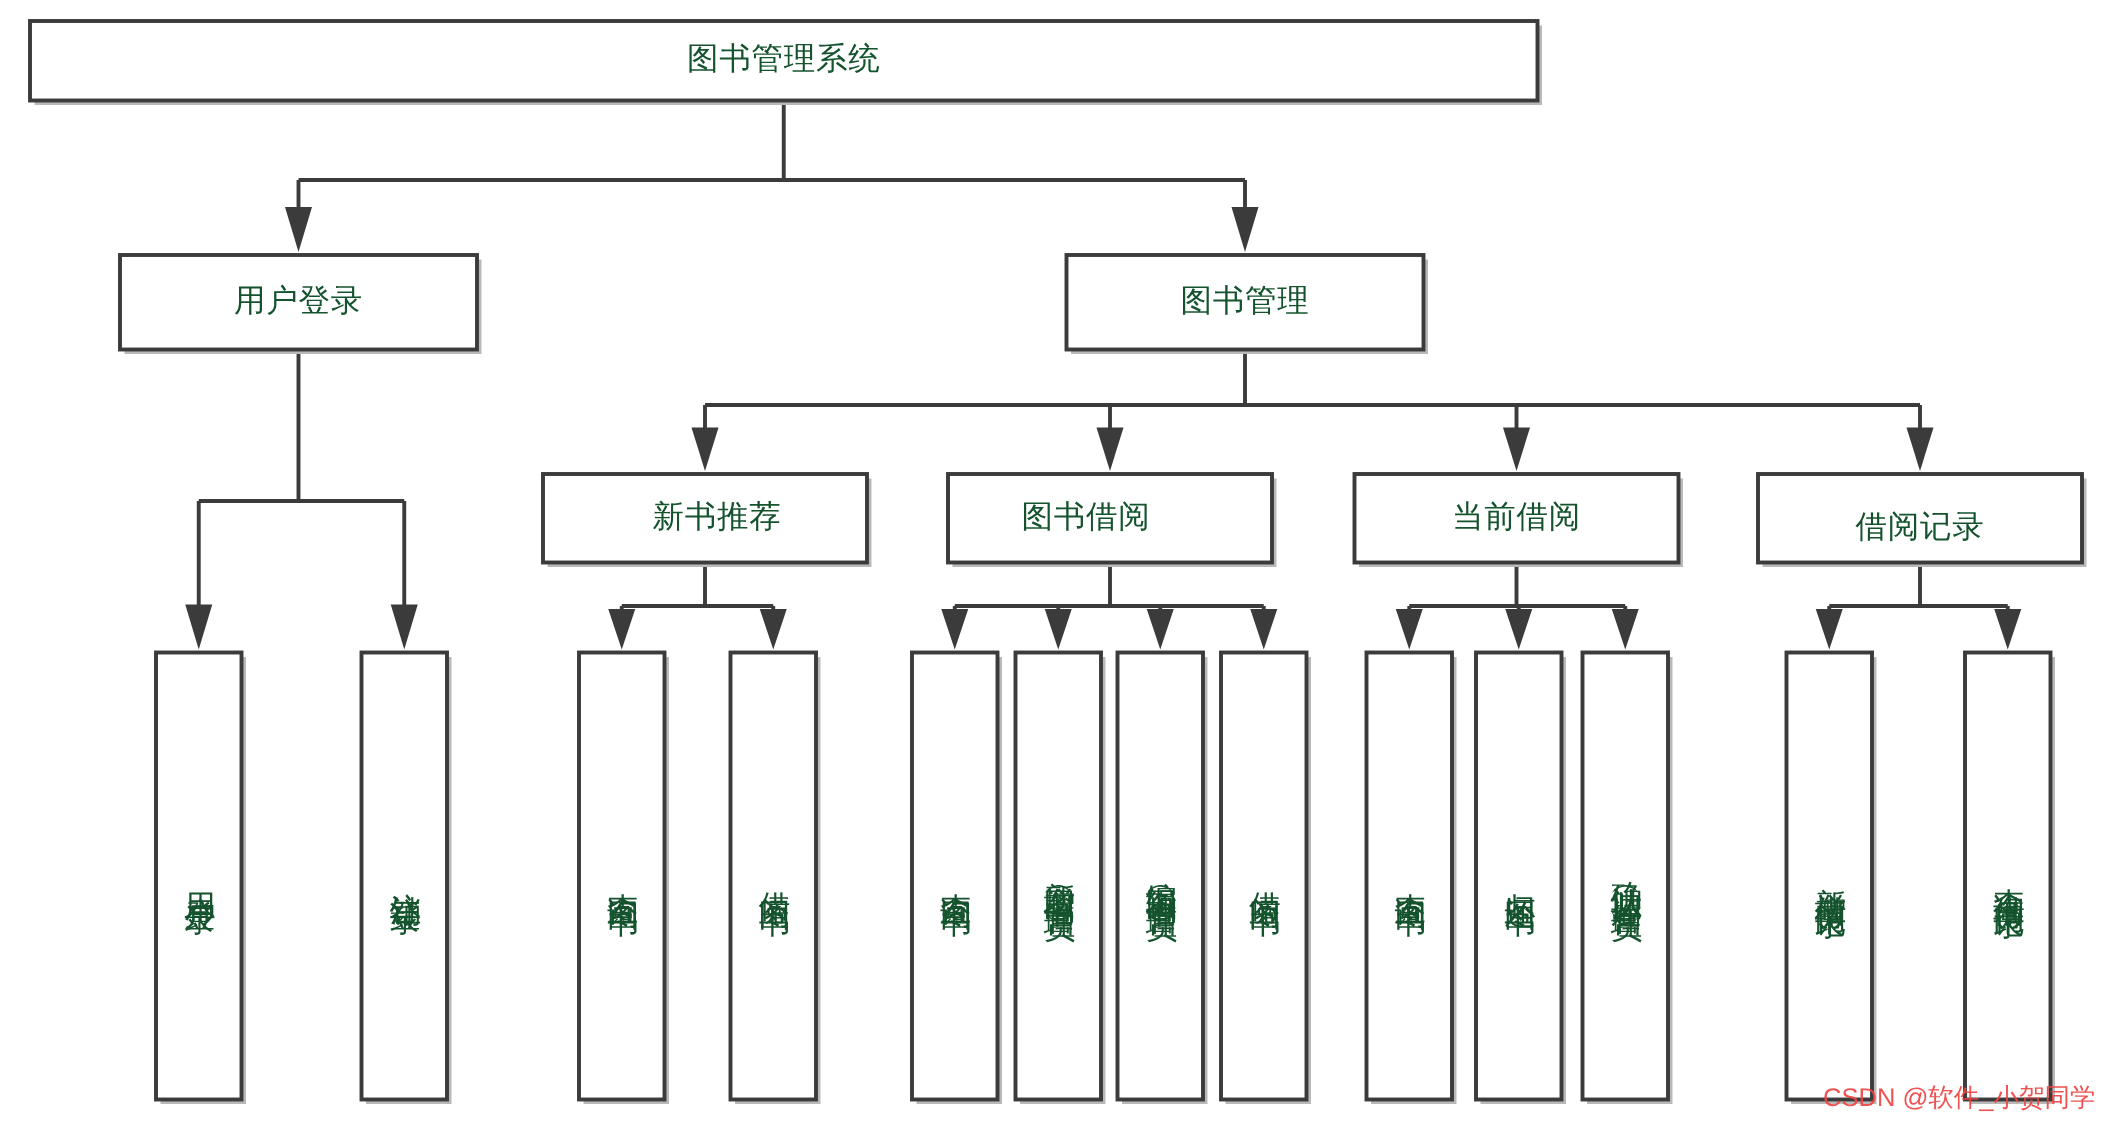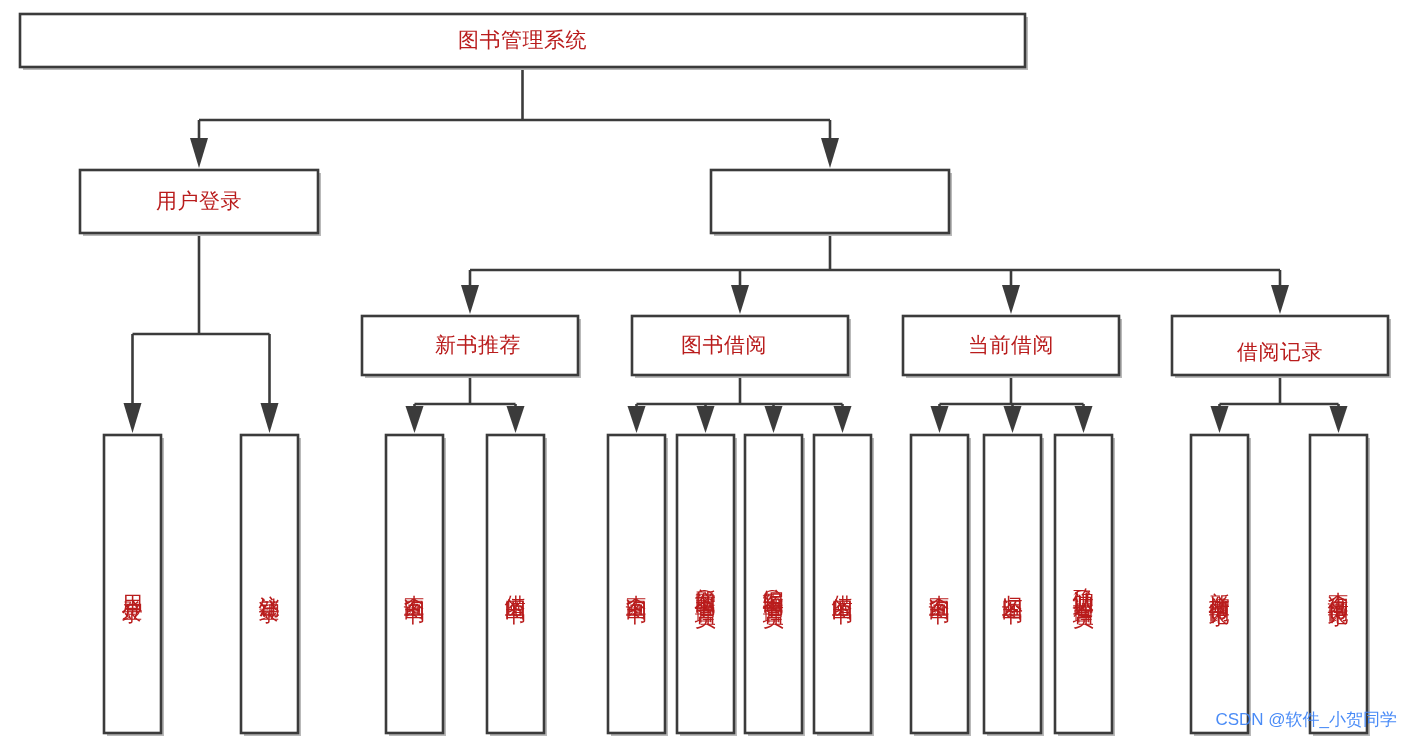--- a/index.html
+++ b/index.html
@@ -43,43 +43,43 @@
   }
   .arrow-head {
     fill: #3b3b3b;
     stroke: none;
   }
   .node-label {
     position: absolute;
     display: flex;
     align-items: center;
     justify-content: center;
-    color: #b91c1c;
+    color: #14532d;
     letter-spacing: 0.5px;
     pointer-events: none;
     box-sizing: border-box;
   }
   .node-label.horizontal {
     font-size: 21px;
     line-height: 1.25;
     writing-mode: horizontal-tb;
   }
   .node-label.vertical {
     writing-mode: vertical-rl;
     text-orientation: upright;
     font-size: 21px;
     line-height: 1.32;
     letter-spacing: 3px;
   }
   .watermark {
     position: absolute;
     right: 8px;
-    bottom: 16px;
+    bottom: 4px;
     font-size: 17px;
-    color: #3b82f6;
+    color: #ef4444;
     white-space: nowrap;
     opacity: 0.92;
     font-family: "Liberation Sans", "DejaVu Sans", sans-serif;
   }
 </style>
 </head>
 <body>
 
 <div id="diagram-root">
 
@@ -207,20 +207,21 @@
       <rect class="node-box" x="1191" y="435" width="57" height="298"></rect>
 
       <rect class="node-shadow" x="1313" y="438" width="57" height="298"></rect>
       <rect class="node-box" x="1310" y="435" width="57" height="298"></rect>
     </g>
   </svg>
 
   <div class="node-label horizontal" style="left:20px; top:14px; width:1005px; height:53px;">图书管理系统</div>
 
   <div class="node-label horizontal" style="left:80px; top:170px; width:238px; height:63px;">用户登录</div>
+  <div class="node-label horizontal" style="left:711px; top:170px; width:238px; height:63px;">图书管理</div>
 
   <div class="node-label horizontal" style="left:362px; top:316px; width:216px; height:59px;padding-left:16px;">新书推荐</div>
   <div class="node-label horizontal" style="left:632px; top:316px; width:184px; height:59px;">图书借阅</div>
   <div class="node-label horizontal" style="left:903px; top:316px; width:216px; height:59px;border-radius:26px;">当前借阅</div>
   <div class="node-label horizontal" style="left:1172px; top:316px; width:216px; height:72px;">借阅记录</div>
 
   <div class="node-label vertical" style="left:104px; top:435px; width:57px; height:298px;">用户登录</div>
   <div class="node-label vertical" style="left:241px; top:435px; width:57px; height:298px;">注销登录</div>
   <div class="node-label vertical" style="left:386px; top:435px; width:57px; height:298px;">查询图书</div>
   <div class="node-label vertical" style="left:487px; top:435px; width:57px; height:298px;">借阅图书</div>

